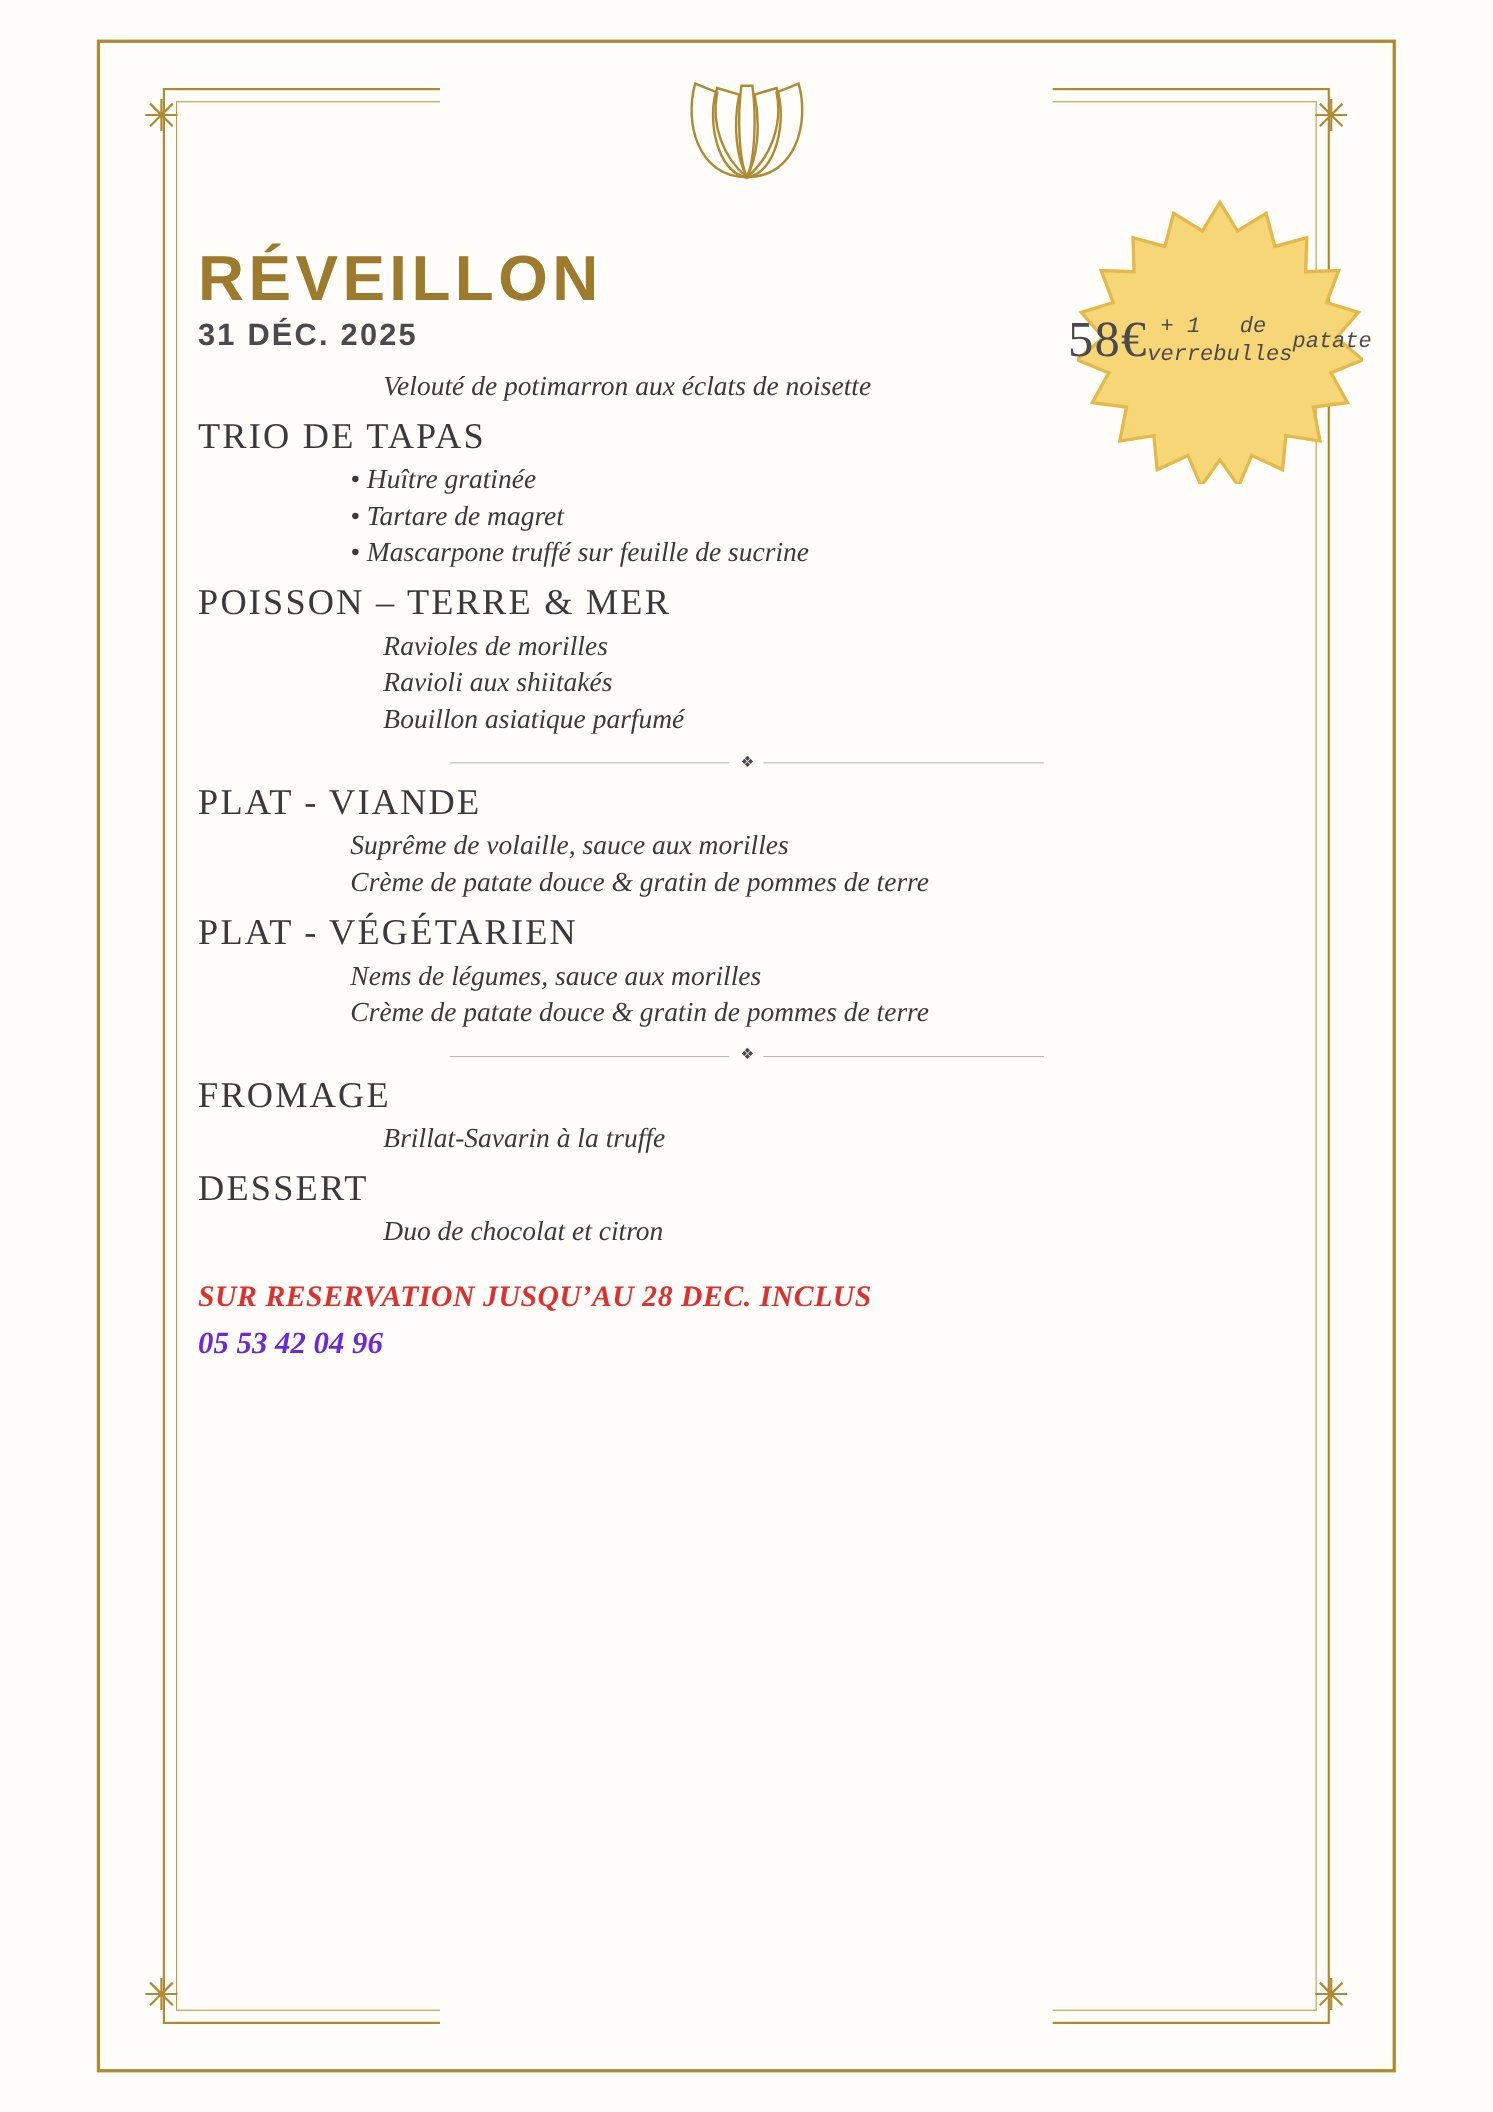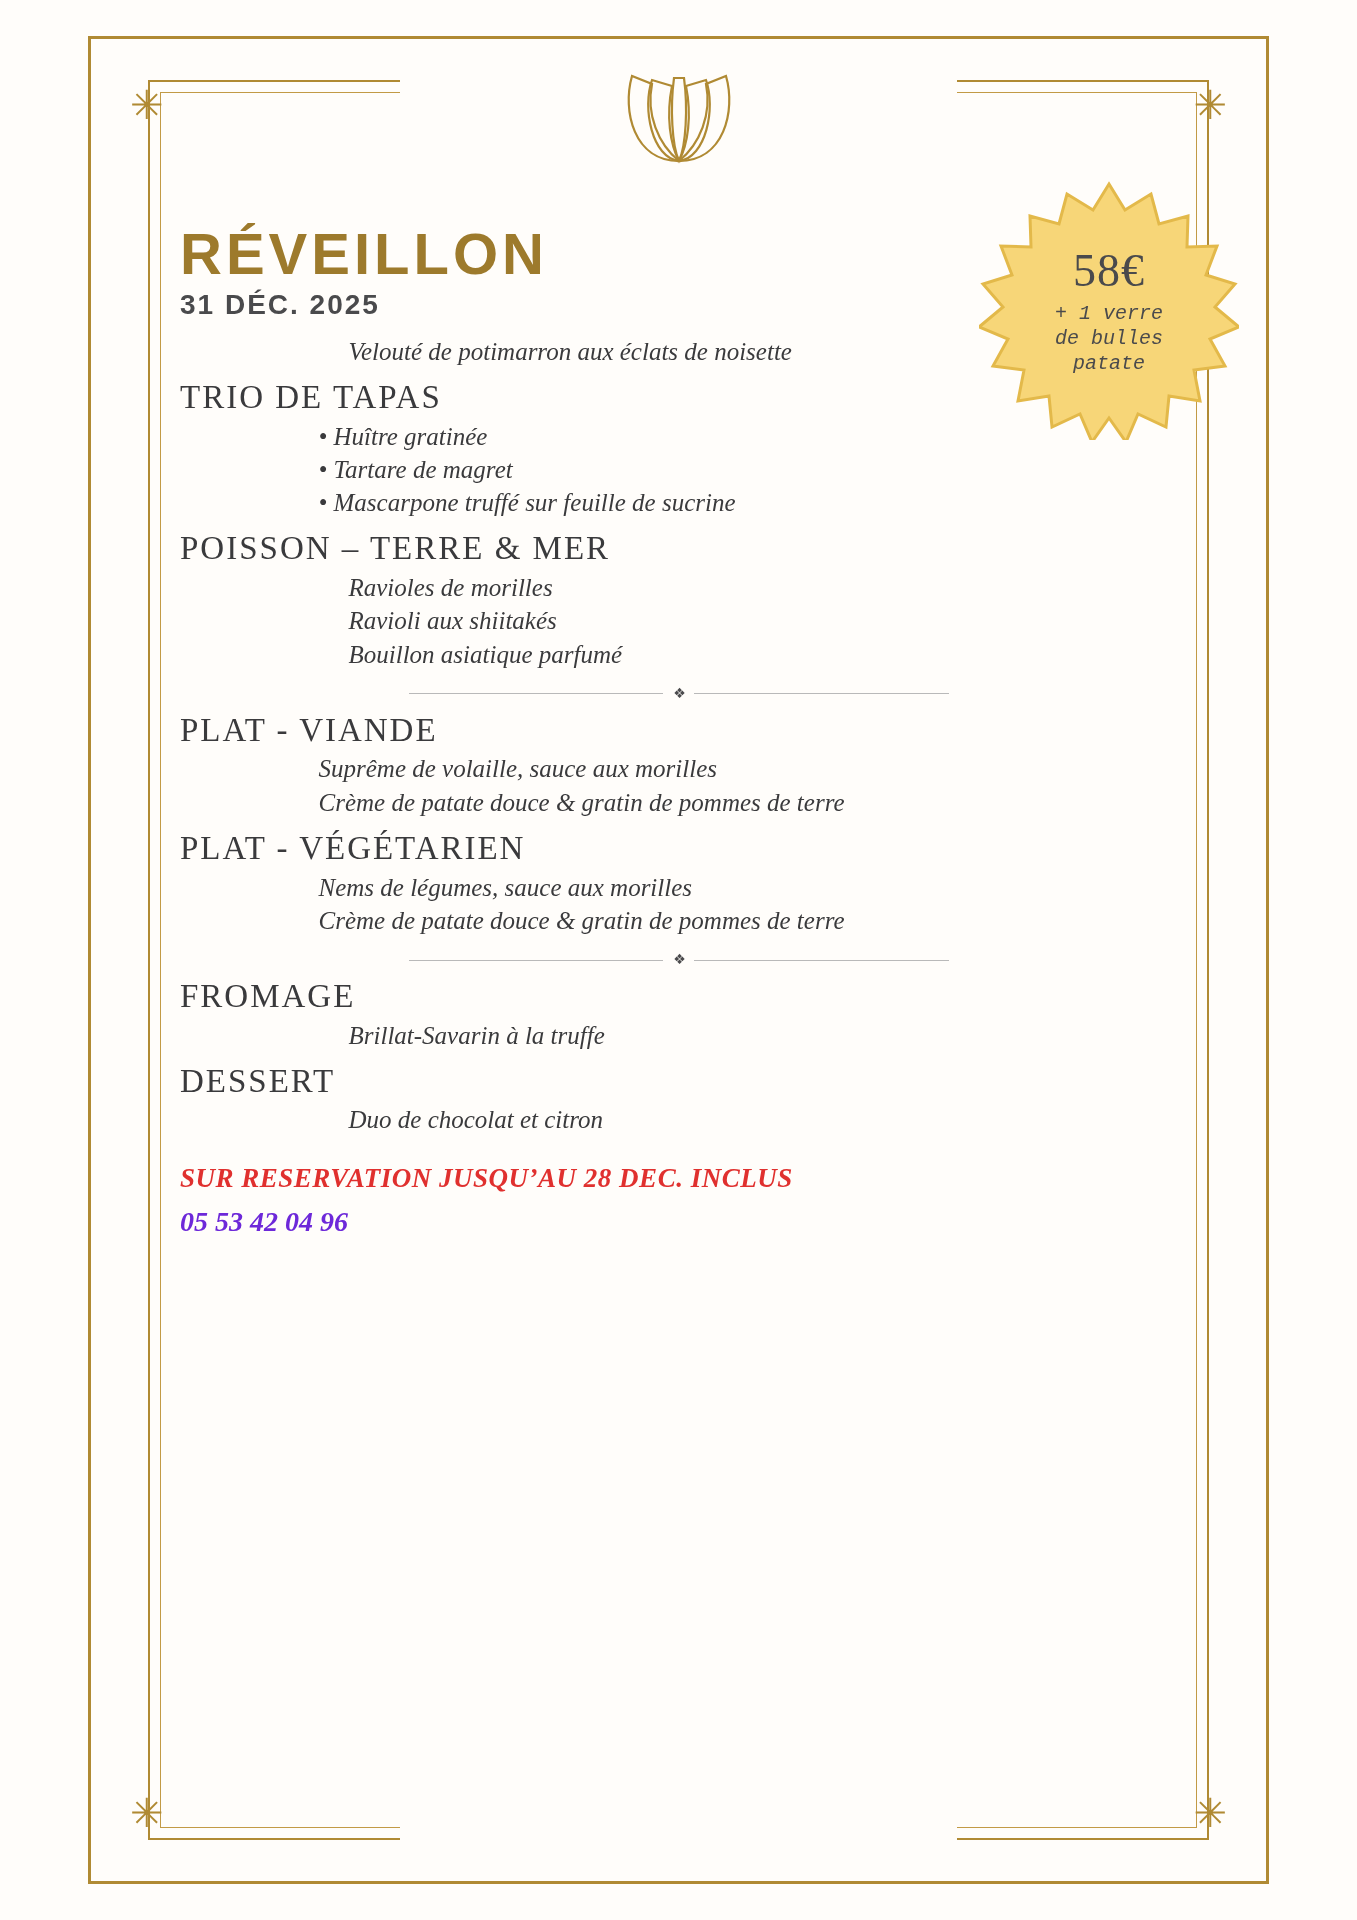--- a/index.html
+++ b/index.html
@@ -175,21 +175,21 @@
     right: 118px;
     top: 180px;
     width: 260px;
     height: 260px;
   }
   .burst svg { position: absolute; inset: 0; }
   .burst-text {
     position: absolute;
     inset: 0;
     display: flex;
-    flex-direction: column;
+    flex-direction: row;
     align-items: center;
     justify-content: center;
     text-align: center;
     color: #4a4a4c;
   }
   .burst-price {
     font-family: "Liberation Serif", serif;
     font-size: 46px;
     font-weight: 400;
     letter-spacing: 1px;

